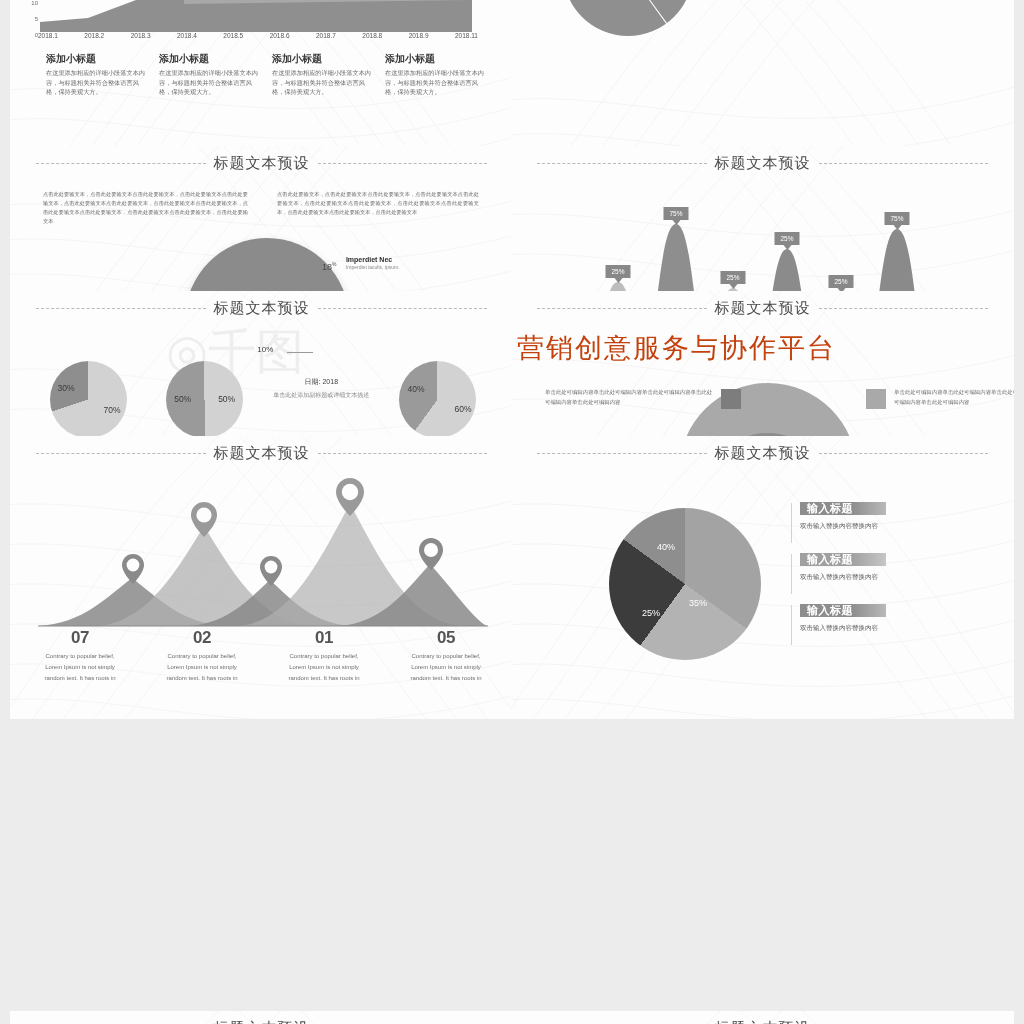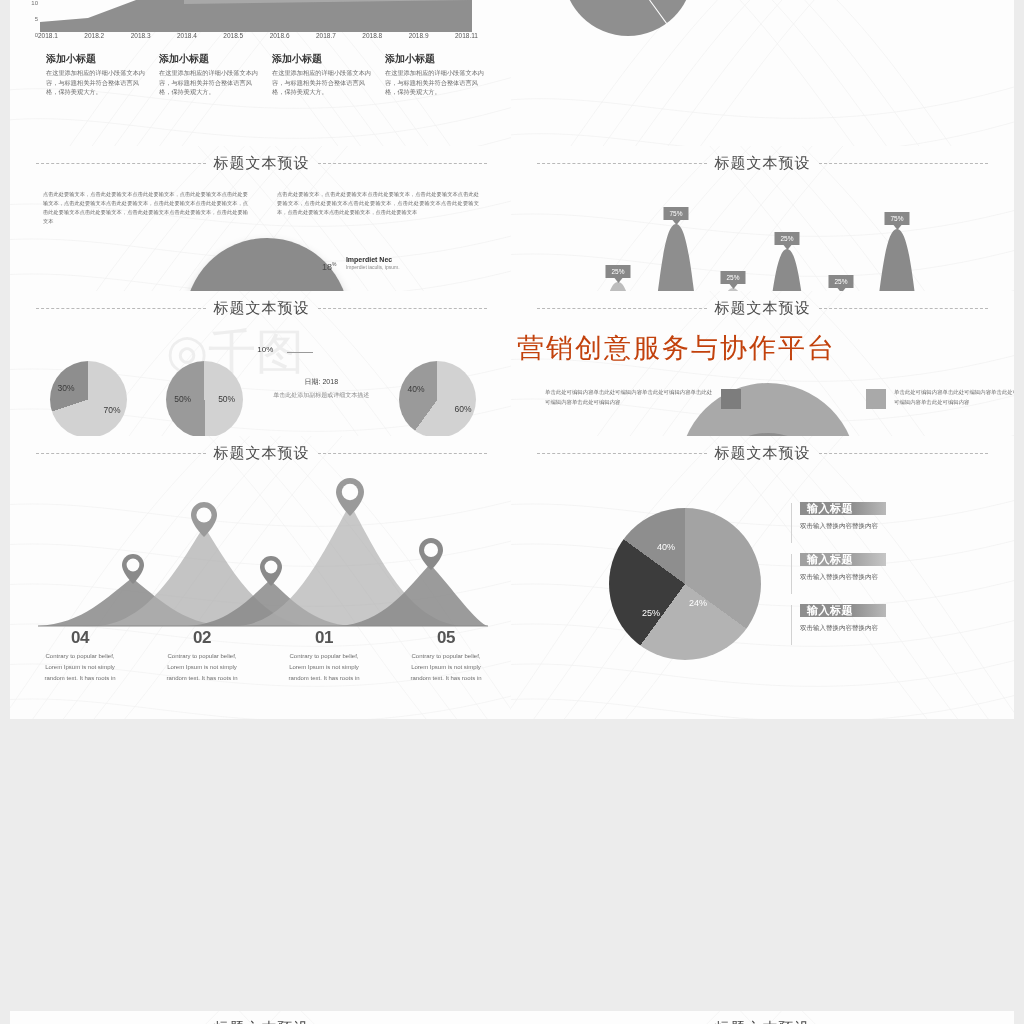--- a/index.html
+++ b/index.html
@@ -695,21 +695,21 @@
       <div class="pin" style="left:381px; top:62px">
         <svg width="24" height="32" viewBox="0 0 24 32">
             <path d="M12 0 C 5.4 0 0 5.4 0 12 C 0 20.8 12 32 12 32 C 12 32 24 20.8 24 12 C 24 5.4 18.6 0 12 0 Z" fill="#8a8a8a"></path>
             <circle cx="12" cy="12" r="7" fill="#fdfdfd"></circle>
           </svg>
       </div>
     </div>
 
     <div class="numrow">
       <div class="numcell">
-        <div class="n">04</div>
+        <div class="n">07</div>
         <div class="t">Contrary to popular belief, Lorem Ipsum is not simply random text. It has roots in</div>
       </div>
       <div class="numcell">
         <div class="n">02</div>
         <div class="t">Contrary to popular belief, Lorem Ipsum is not simply random text. It has roots in</div>
       </div>
       <div class="numcell">
         <div class="n">01</div>
         <div class="t">Contrary to popular belief, Lorem Ipsum is not simply random text. It has roots in</div>
       </div>
@@ -746,21 +746,21 @@
     <div class="title-row">
       <div class="dash left"></div>
       <div class="slide-title">标题文本预设</div>
       <div class="dash right"></div>
     </div>
 
     <div class="pie8wrap">
       <div class="pie8-shadow"></div>
       <div class="pie8">
         <span class="sl" style="left:48px; top:34px">40%</span>
-        <span class="sl" style="left:80px; top:90px">24%</span>
+        <span class="sl" style="left:80px; top:90px">35%</span>
         <span class="sl" style="left:33px; top:100px">25%</span>
       </div>
     </div>
 
     <div class="lblcards">
       <div class="lblcard">
         <div class="bar" style="background:linear-gradient(90deg,#8d8d8d 0%,#8d8d8d 60%,#b9b9b9 100%)">
           <b>输入标题</b>
         </div>
         <div class="bd">双击输入替换内容替换内容</div>

